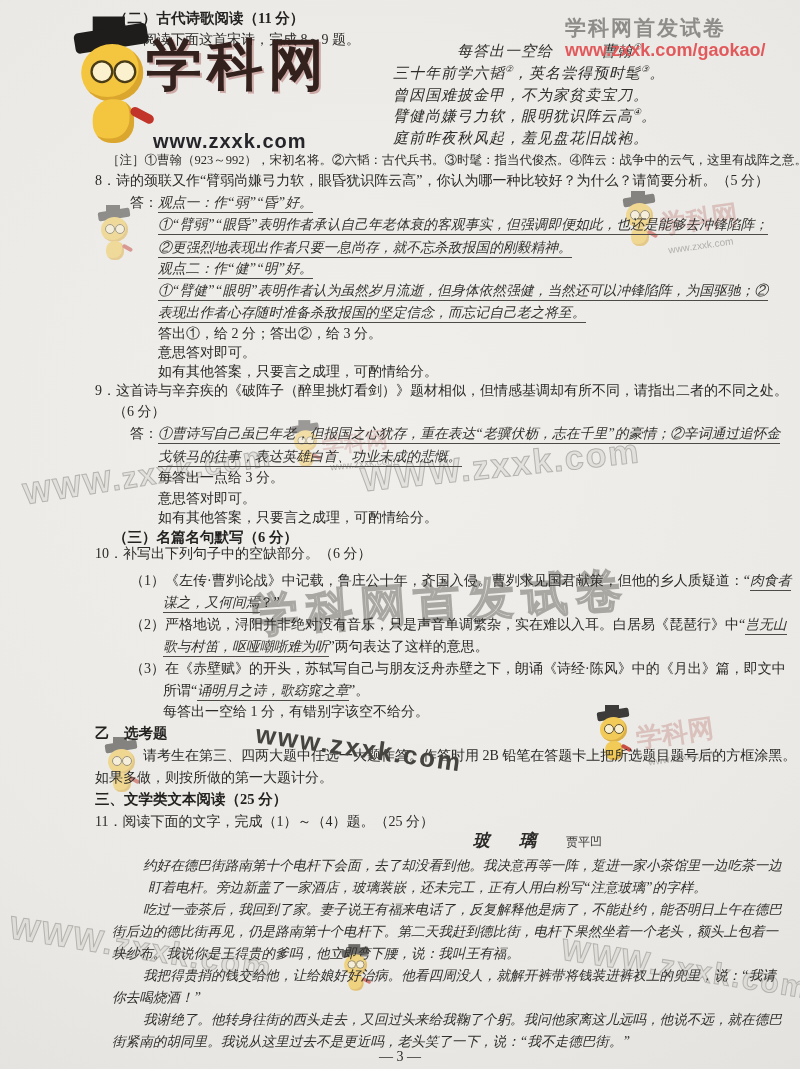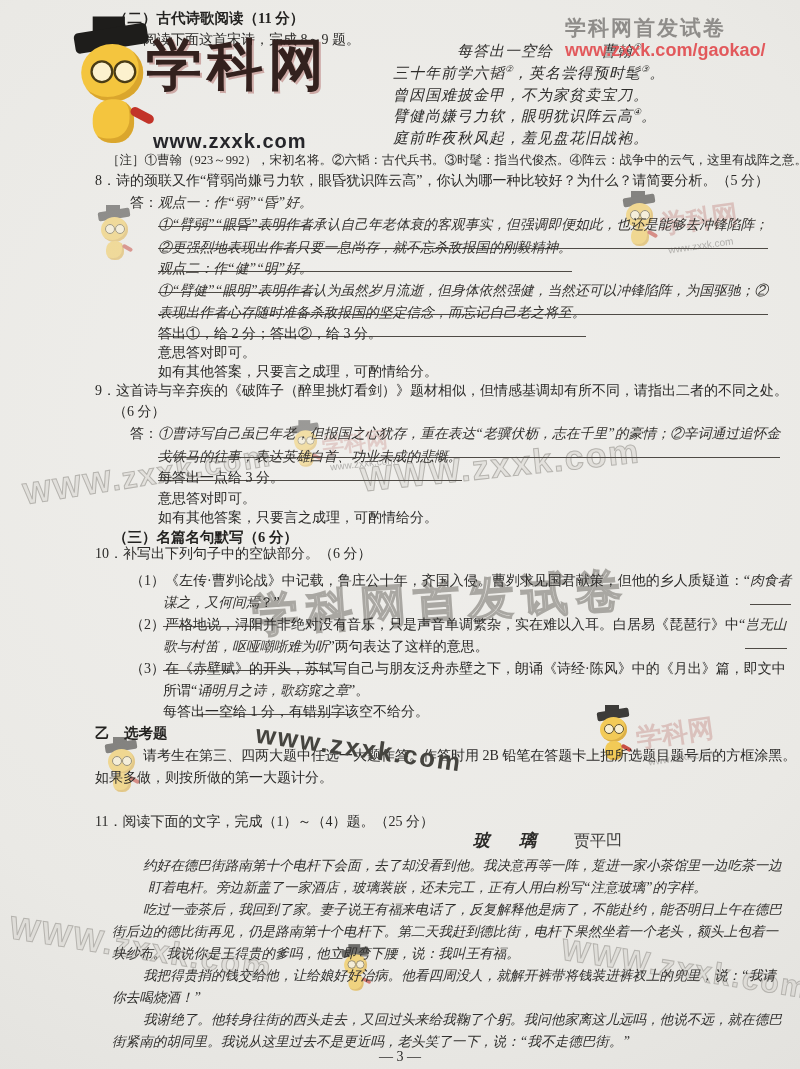--- a/index.html
+++ b/index.html
@@ -13,24 +13,24 @@
 
   
   .line{position:absolute;white-space:nowrap;line-height:1.25;}
   .seg{color:#2b2a28;}
   .seg.t   {font-size:14px;}
   .seg.tb  {font-size:14.5px;font-weight:bold;color:#232220;}
   .seg.note{font-size:12.5px;}
   .seg.poem{font-size:15px;font-style:italic;letter-spacing:1px;color:#2e2d2b;}
   .seg.psup{font-size:9px;font-style:italic;vertical-align:6px;color:#2e2d2b;}
   .seg.hand{font-size:13.8px;font-style:italic;color:#34322f;
-            border-bottom:1.4px solid #4e4a45;padding-bottom:16px;}
+            border-bottom:1.4px solid #4e4a45;padding-bottom:2px;}
   .seg.kai {font-size:13.6px;font-style:italic;color:#302f2d;}
   .seg.ktitle{font-size:17px;font-style:italic;font-weight:bold;letter-spacing:6px;color:#2b2a28;margin-left:8px;}
-  .seg.small{font-size:16px;color:#3a3938;}
+  .seg.small{font-size:12px;color:#3a3938;}
 
   
   .logo-brand{position:absolute;left:146px;top:28px;font-size:56px;font-weight:bold;
               letter-spacing:5px;color:#33211e;text-shadow:2px 2px 0 rgba(150,50,45,.35);}
   .logo-url{position:absolute;left:153px;top:130px;font-size:20px;font-weight:bold;
             color:#26262a;letter-spacing:1px;font-family:"Liberation Sans",sans-serif;}
   
   .hdr-title{position:absolute;left:565px;top:14px;font-size:21px;font-weight:bold;
              letter-spacing:2px;color:#8f8d8a;font-family:"Liberation Sans",sans-serif;}
   .hdr-url{position:absolute;left:565px;top:40px;font-size:18px;font-weight:bold;
@@ -173,20 +173,21 @@
       <div class="line" style="top: 570px; left: 130px;"><span class="seg t">（1）《左传·曹刿论战》中记载，鲁庄公十年，齐国入侵。曹刿求见国君献策，但他的乡人质疑道：“</span><span class="seg hand">肉食者</span></div>
       <div class="line" style="top: 592px; left: 163px;"><span class="seg hand">谋之，又何间焉</span><span class="seg t">？”</span></div>
       <div class="line" style="top: 614px; left: 130px;"><span class="seg t">（2）严格地说，浔阳并非绝对没有音乐，只是声音单调繁杂，实在难以入耳。白居易《琵琶行》中“</span><span class="seg hand">岂无山</span></div>
       <div class="line" style="top: 636px; left: 163px;"><span class="seg hand">歌与村笛，呕哑嘲哳难为听</span><span class="seg t">”两句表达了这样的意思。</span></div>
       <div class="line" style="top: 658px; left: 130px;"><span class="seg t">（3）在《赤壁赋》的开头，苏轼写自己与朋友泛舟赤壁之下，朗诵《诗经·陈风》中的《月出》篇，即文中</span></div>
       <div class="line" style="top: 680px; left: 163px;"><span class="seg t">所谓“</span><span class="seg hand">诵明月之诗，歌窈窕之章</span><span class="seg t">”。</span></div>
       <div class="line" style="top: 701px; left: 163px;"><span class="seg t">每答出一空给 1 分，有错别字该空不给分。</span></div>
       <div class="line" style="top: 723px; left: 95px;"><span class="seg tb">乙　选考题</span></div>
       <div class="line" style="top: 745px; left: 143px;"><span class="seg t">请考生在第三、四两大题中任选一大题作答。作答时用 2B 铅笔在答题卡上把所选题目题号后的方框涂黑。</span></div>
       <div class="line" style="top: 767px; left: 95px;"><span class="seg t">如果多做，则按所做的第一大题计分。</span></div>
+      <div class="line" style="top: 789px; left: 95px;"><span class="seg tb">三、文学类文本阅读（25 分）</span></div>
       <div class="line" style="top: 811px; left: 95px;"><span class="seg t">11．阅读下面的文字，完成（1）～（4）题。（25 分）</span></div>
       <div class="line" style="top: 830px; left: 465px;"><span class="seg ktitle">玻　璃</span><span class="seg small">　　贾平凹</span></div>
       <div class="line" style="top: 855px; left: 143px;"><span class="seg kai">约好在德巴街路南第十个电杆下会面，去了却没看到他。我决意再等一阵，踅进一家小茶馆里一边吃茶一边</span></div>
       <div class="line" style="top: 877px; left: 112px; margin-left: 36px;"><span class="seg kai">盯着电杆。旁边新盖了一家酒店，玻璃装嵌，还未完工，正有人用白粉写“注意玻璃”的字样。</span></div>
       <div class="line" style="top: 899px; left: 143px;"><span class="seg kai">吃过一壶茶后，我回到了家。妻子说王有福来电话了，反复解释他是病了，不能赴约，能否明日上午在德巴</span></div>
       <div class="line" style="top: 921px; left: 112px;"><span class="seg kai">街后边的德比街再见，仍是路南第十个电杆下。第二天我赶到德比街，电杆下果然坐着一个老头，额头上包着一</span></div>
       <div class="line" style="top: 943px; left: 112px;"><span class="seg kai">块纱布。我说你是王得贵的爹吗，他立即弯下腰，说：我叫王有福。</span></div>
       <div class="line" style="top: 965px; left: 143px;"><span class="seg kai">我把得贵捎的钱交给他，让给娘好好治病。他看四周没人，就解开裤带将钱装进裤衩上的兜里，说：“我请</span></div>
       <div class="line" style="top: 987px; left: 112px;"><span class="seg kai">你去喝烧酒！”</span></div>
       <div class="line" style="top: 1009px; left: 143px;"><span class="seg kai">我谢绝了。他转身往街的西头走去，又回过头来给我鞠了个躬。我问他家离这儿远吗，他说不远，就在德巴</span></div>

